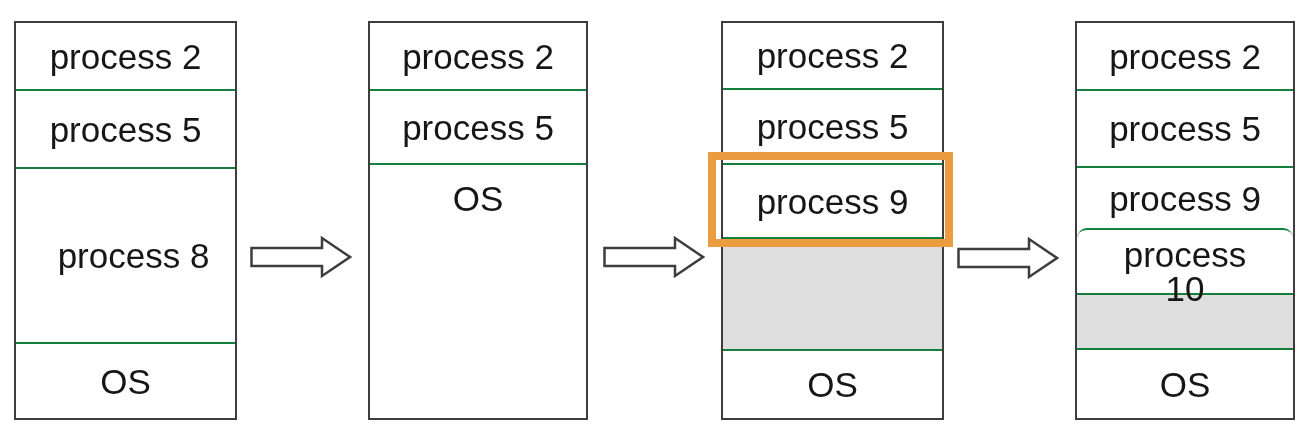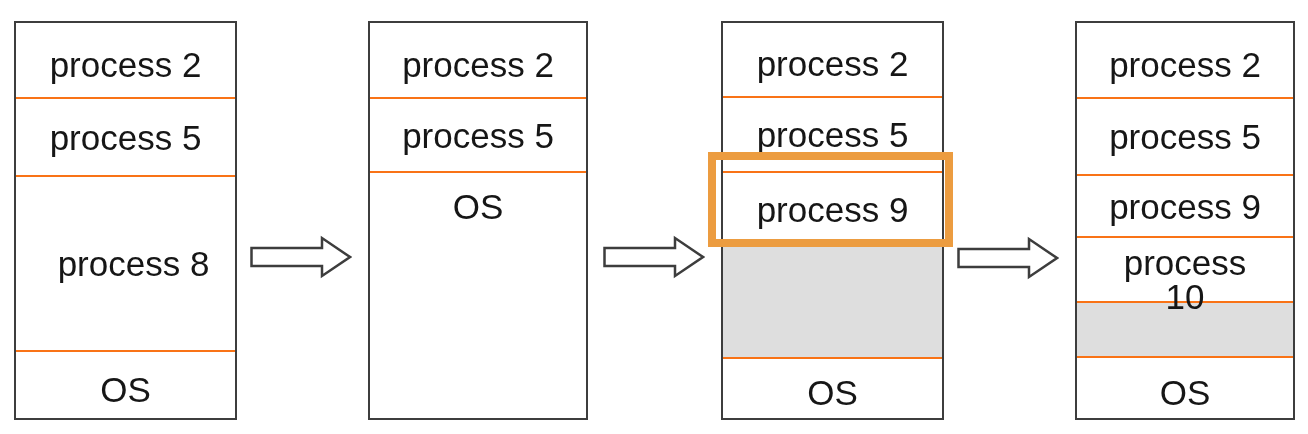--- a/index.html
+++ b/index.html
@@ -12,26 +12,26 @@
   }
   .col{
     position:absolute;top:21px;height:399px;
     border:2px solid #3d3d3d;
     box-sizing:border-box;
     background:#ffffff;
     display:flex;flex-direction:column;
   }
   .seg{
     box-sizing:border-box;
-    border-top:2px solid #f97316;
+    border-top:2px solid #15803d;
     display:flex;align-items:center;justify-content:center;
     position:relative;
     flex:none;
   }
-  .seg:first-child{border-top:none;margin-top:8px;}
+  .seg:first-child{border-top:none;}
   .lbl{
     font-size:35px;
     color:#161616;
     text-align:center;
     line-height:1.0;
     position:relative;z-index:1;
   }
   .seg.hole{background:#dedede;}
   .seg.hole .lbl{
     color:#ee9e40;
@@ -131,21 +131,21 @@
   <div class="col" style="left:1075px;width:220px;">
     <div class="seg" style="height:66px;">
       <span class="lbl">process 2</span>
     </div>
     <div class="seg" style="height:77px;">
       <span class="lbl">process 5</span>
     </div>
     <div class="seg" style="height:62px;">
       <span class="lbl">process 9</span>
     </div>
-    <div class="seg wrap2 overflow" style="height:65px;align-items:flex-start;">
+    <div class="seg wrap2 overflow" style="height:65px;align-items:flex-start;border-radius:10px;">
       <span class="lbl">process 10</span>
     </div>
     <div class="seg hole" style="height:55px;">
       <span class="lbl"></span>
     </div>
     <div class="seg" style="height:70px;">
       <span class="lbl">OS</span>
     </div>
   </div>
 

